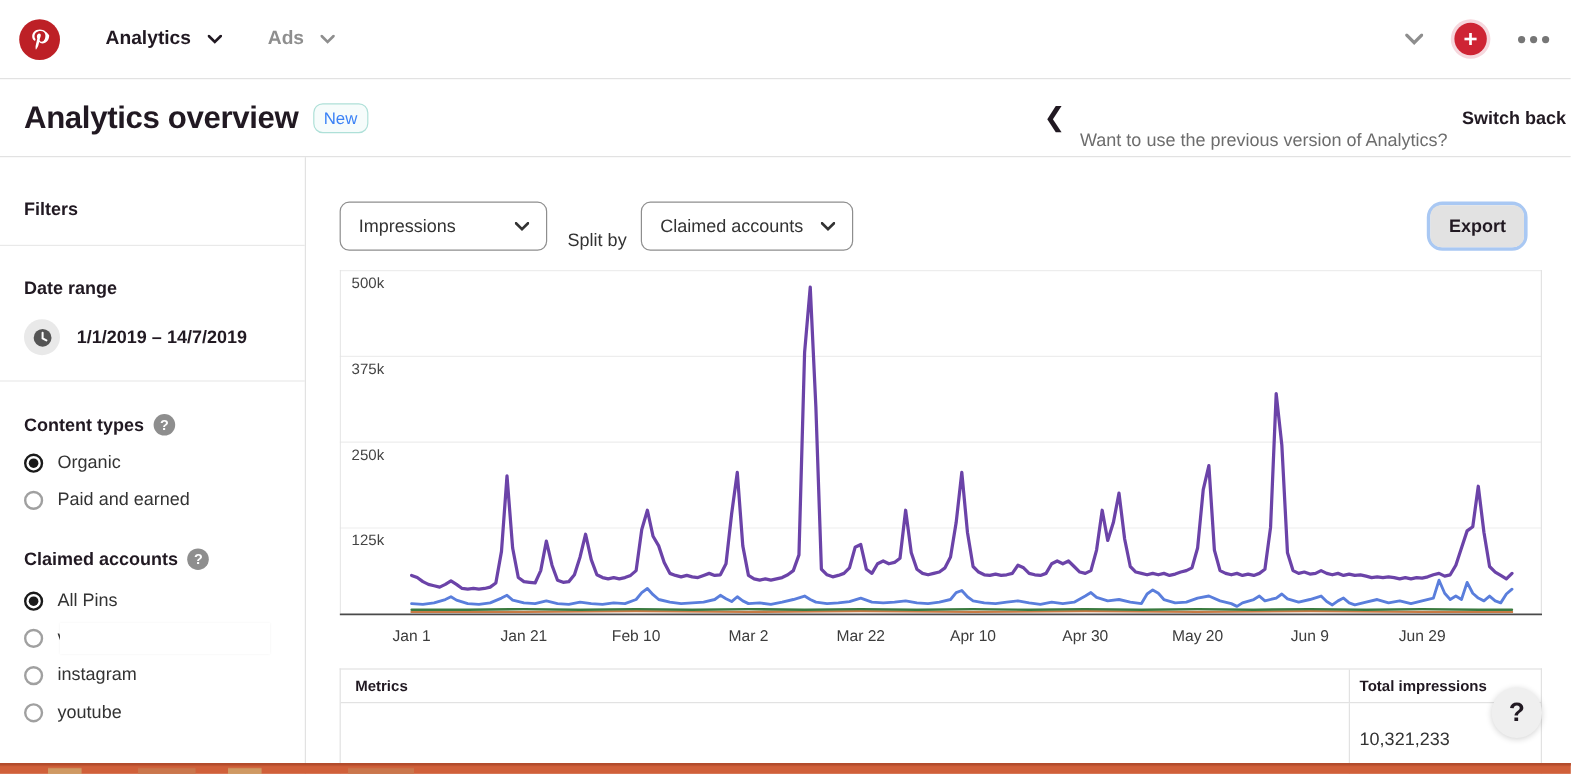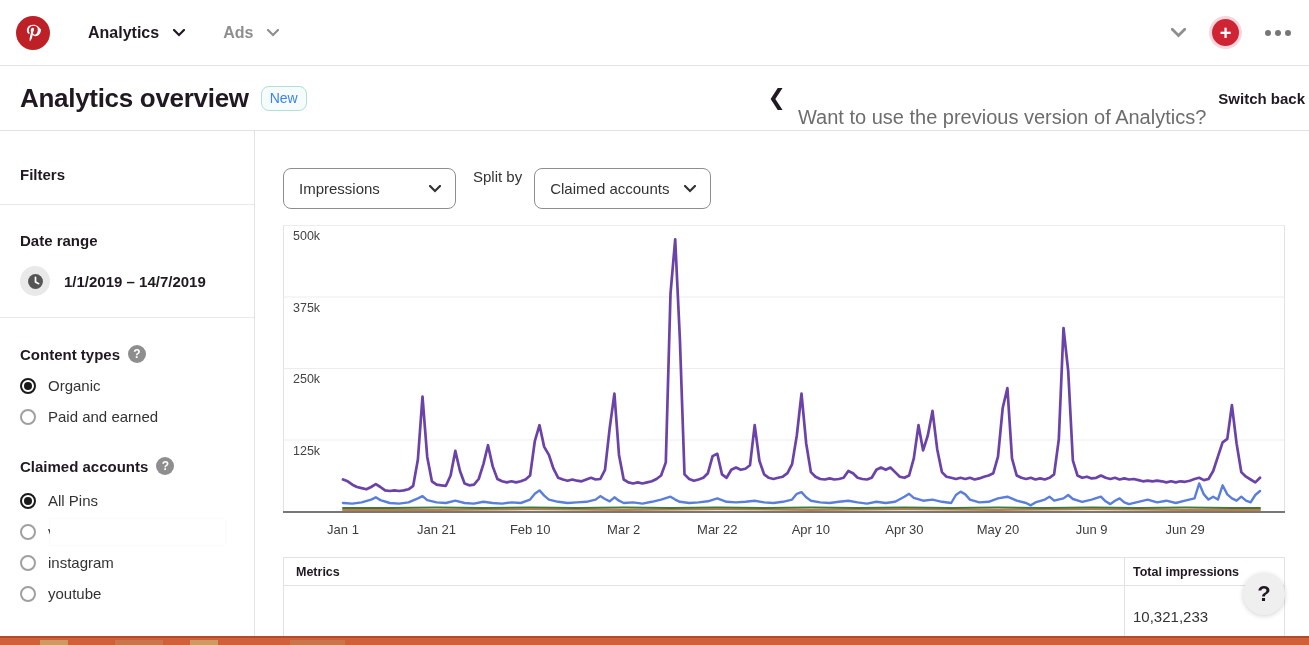--- a/index.html
+++ b/index.html
@@ -24,21 +24,21 @@
   .dots i { width:6px; height:6px; border-radius:50%; background:#767676; }
 
   
   .header-row { height:65px; display:flex; align-items:center; padding:0 4px 0 20px;
     border-bottom:1px solid #e2e2e2; }
   .page-title { font-size:26px; font-weight:bold; color:#211922; letter-spacing:-0.3px; }
   .new-badge { margin-left:12px; font-size:14px; color:#3b82f6; border:1px solid #aee0d8;
     background:#f6fcfb; border-radius:8px; padding:3px 8px 4px; }
   .prev-version { margin-left:auto; display:flex; align-items:center; gap:12px; }
   .back-chev { font-size:22px; font-weight:bold; color:#211922; cursor:pointer; line-height:1; }
-  .prev-text { font-size:20px; color:#6d6d6d;margin-top:38px; }
+  .prev-text { font-size:15px; color:#6d6d6d;margin-top:38px; }
   .switch-back { font-size:15px; font-weight:bold; color:#211922; cursor:pointer; }
 
   
   .body-wrap { display:flex; height:514px; }
   .sidebar { width:255px; min-width:255px; border-right:1px solid #e2e2e2; padding:0 20px; }
   .main { flex:1; position:relative; padding:0 0 0 28px; }
 
   
   .sb-title { font-size:15px; font-weight:bold; color:#211922; }
   .filters-h { margin-top:35px; }
@@ -56,21 +56,21 @@
     font-size:15px; color:#333; }
   .radio { width:16px; height:16px; min-width:16px; border-radius:50%; border:2px solid #a0a0a0;
     background:#fff; position:relative; }
   .radio.sel { border-color:#1a1a1a; }
   .radio.sel::after { content:""; position:absolute; inset:2px; border-radius:50%; background:#1a1a1a; }
   .redacted { position:relative; }
   .redacted .shade { position:absolute; left:30px; top:-4px; width:175px; height:26px;
     background:#fff; box-shadow:0 0 2px rgba(0,0,0,0.06); }
 
   
-  .controls { display:flex; align-items:flex-start; margin-top:37px; padding-right:36px; }
+  .controls { display:flex; align-items:flex-end; margin-top:37px; padding-right:36px; }
   .select { height:41px; border:1px solid #8e8e8e; border-radius:8px; background:#fff;
     display:flex; align-items:center; justify-content:space-between; padding:0 14px 0 15px;
     font-size:15px; color:#333; cursor:pointer; }
   .sel-metric { width:173px; }
   .sel-split { width:177px; }
   .split-lbl { font-size:15px; color:#333; margin:0 12px 0 17px; }
   .export-wrap { margin-left:auto; border:3px solid #a9c8f3; border-radius:13px; }
   .export-btn { background:#e2e2e2; border:none; border-radius:9px; padding:9px 15px;
     font-size:15px; font-weight:bold; color:#211922; cursor:pointer;
     font-family:"Liberation Sans","DejaVu Sans",sans-serif; }
@@ -207,20 +207,23 @@
         <svg class="chev" viewBox="0 0 12 8">
           <path d="M1 1l5 5 5-5" fill="none" stroke="#333" stroke-width="2.2" stroke-linecap="round"></path>
         </svg>
       </div>
       <span class="split-lbl">Split by</span>
       <div class="select sel-split">
         <span>Claimed accounts</span>
         <svg class="chev" viewBox="0 0 12 8">
           <path d="M1 1l5 5 5-5" fill="none" stroke="#333" stroke-width="2.2" stroke-linecap="round"></path>
         </svg>
+      </div>
+      <div class="export-wrap">
+        <button class="export-btn">Export</button>
       </div>
     </div>
 
     <div class="chart-card">
       <svg id="chart-svg" width="1002" height="322" viewBox="0 0 1002 322">
           <line x1="0" y1="215" x2="1002" y2="215" stroke="#ededed" stroke-width="1"></line>
           <text x="10" y="229.5" font-size="12.5" fill="#444" font-family="Liberation Sans, DejaVu Sans, sans-serif">125k</text>
           <line x1="0" y1="143.5" x2="1002" y2="143.5" stroke="#ededed" stroke-width="1"></line>
           <text x="10" y="158" font-size="12.5" fill="#444" font-family="Liberation Sans, DejaVu Sans, sans-serif">250k</text>
           <line x1="0" y1="72.00000000000003" x2="1002" y2="72.00000000000003" stroke="#ededed" stroke-width="1"></line>

